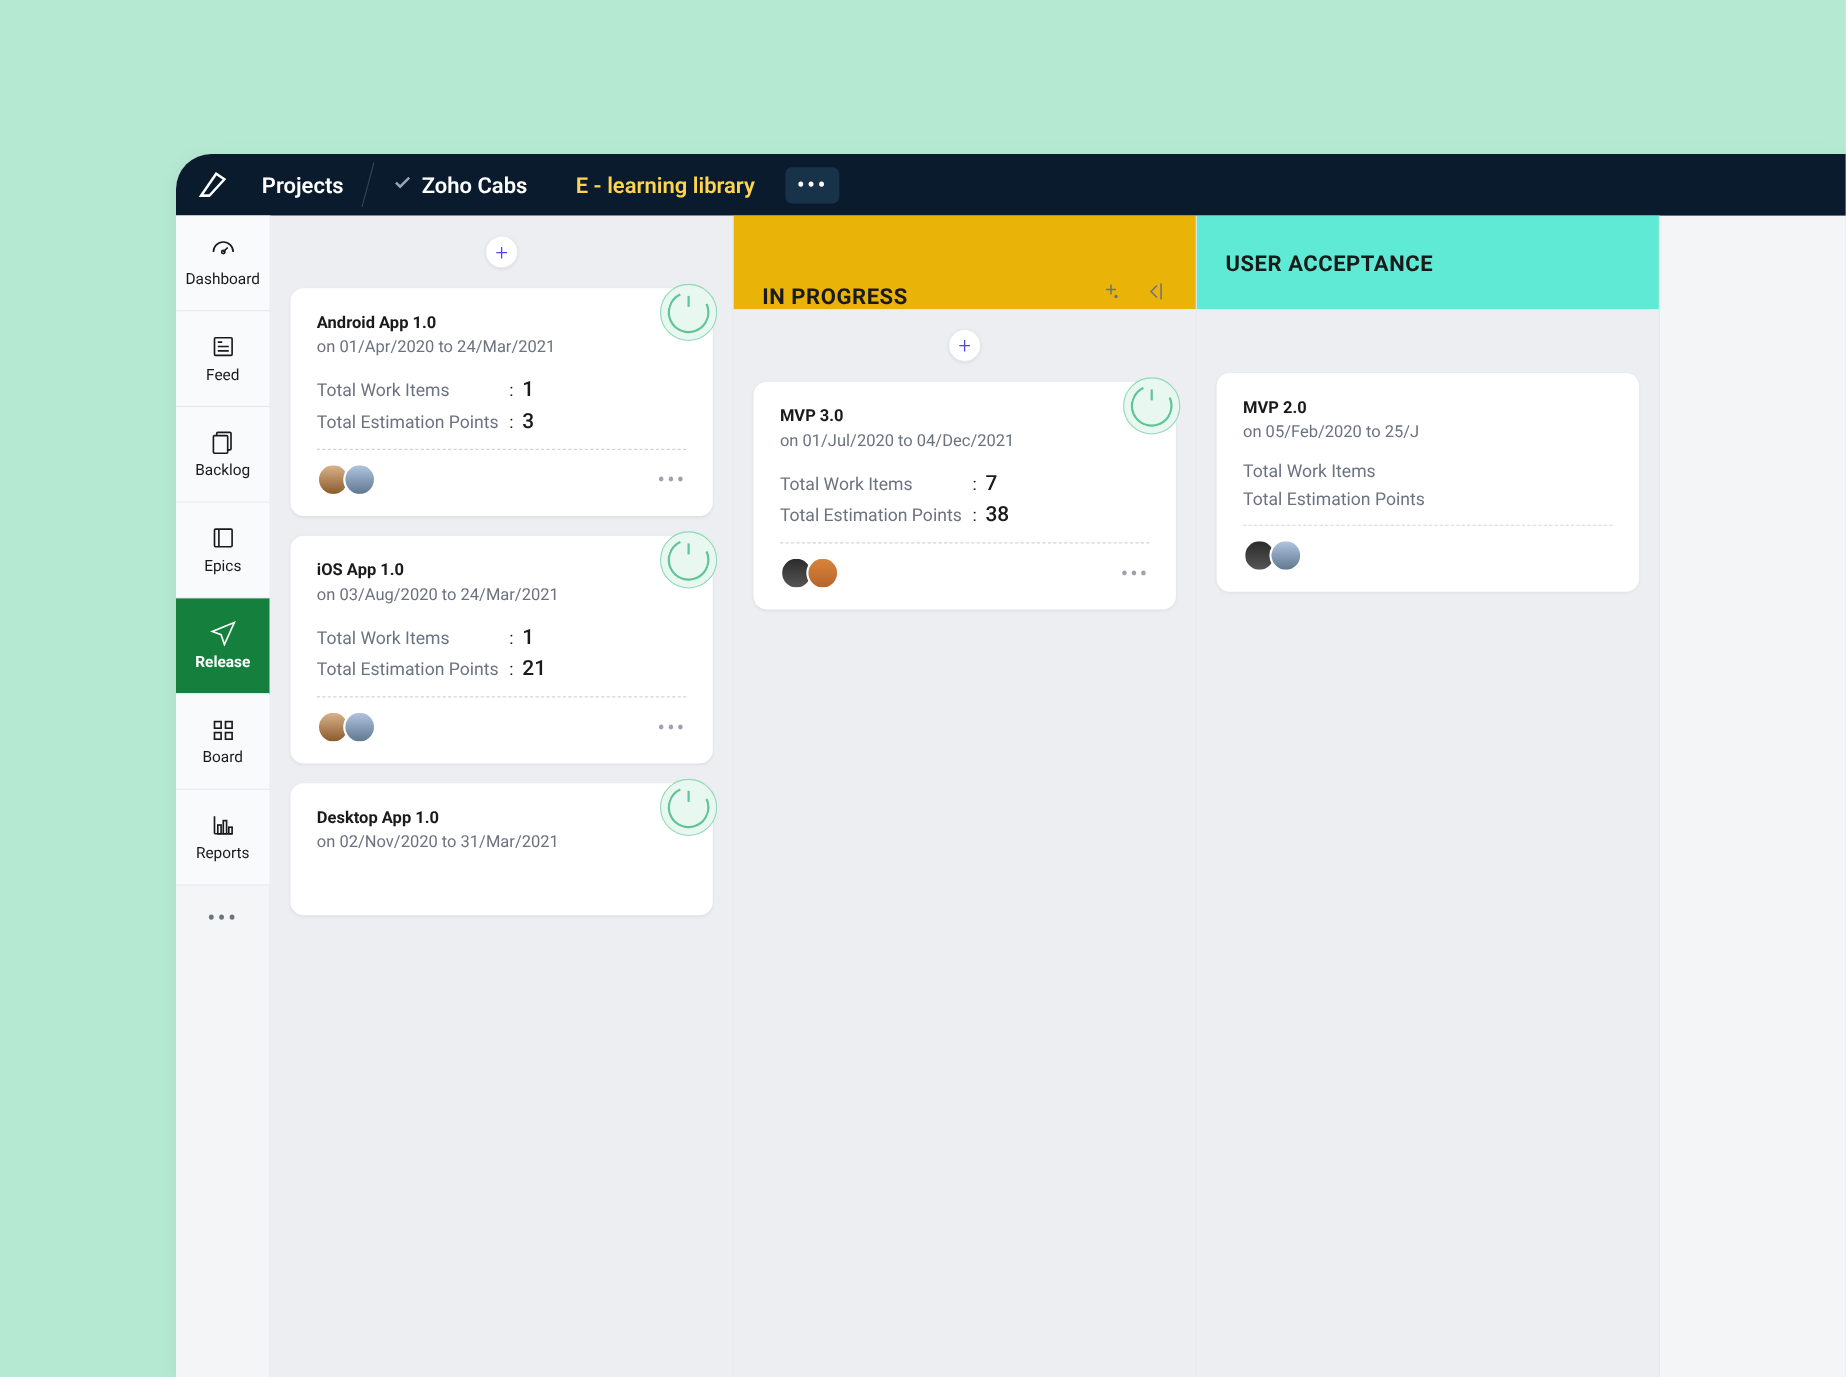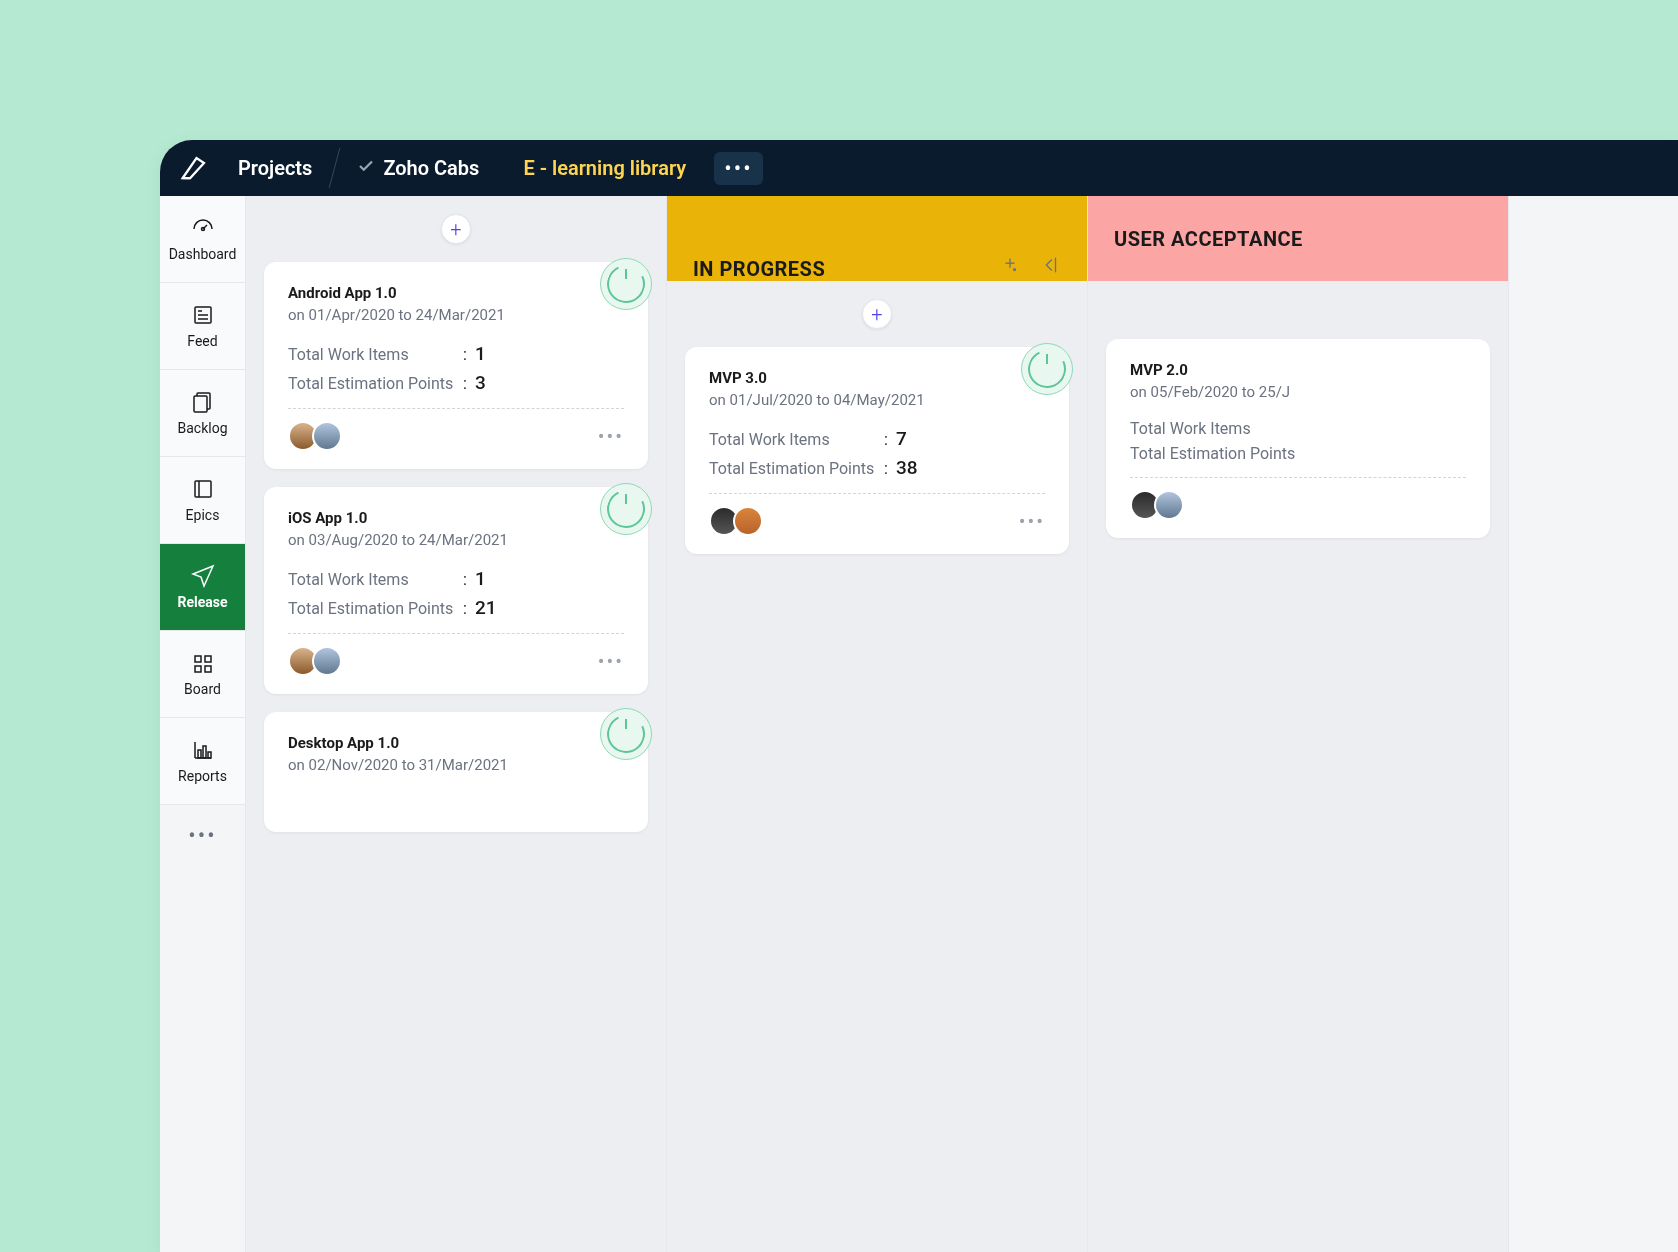--- a/index.html
+++ b/index.html
@@ -366,21 +366,21 @@
                 </svg></span>
           </div>
         </div>
         <div class="col-body">
           <div class="add-btn">
               <span>+</span>
             </div>
           <div class="card">
             <div class="progress-badge"></div>
             <div class="card-title">MVP 3.0</div>
-            <div class="card-dates">on 01/Jul/2020 to 04/May/2021</div>
+            <div class="card-dates">on 01/Jul/2020 to 04/Dec/2021</div>
             <div class="card-row">
                 <span class="k">Total Work Items</span>
                 <span class="colon">:</span>
                 <span class="v">7</span>
               </div>
             <div class="card-row">
                 <span class="k">Total Estimation Points</span>
                 <span class="colon">:</span>
                 <span class="v">38</span>
               </div>
@@ -390,21 +390,21 @@
                   <span class="avatar a3"></span>
                   <span class="avatar a4"></span>
                 </div>
               <span class="card-more">•••</span>
             </div>
           </div>
         </div>
       </div>
 
       <div class="column" style="min-width:421px;">
-        <div class="col-header" style="background:#fca5a5;">
+        <div class="col-header" style="background:#5eead4;">
           <span>USER ACCEPTANCE</span>
         </div>
         <div class="col-body">
           <div style="height:48px;"></div>
           <div class="card">
             <div class="card-title">MVP 2.0</div>
             <div class="card-dates">on 05/Feb/2020 to 25/J</div>
             <div class="card-row">
                 <span class="k">Total Work Items</span>
               </div>

